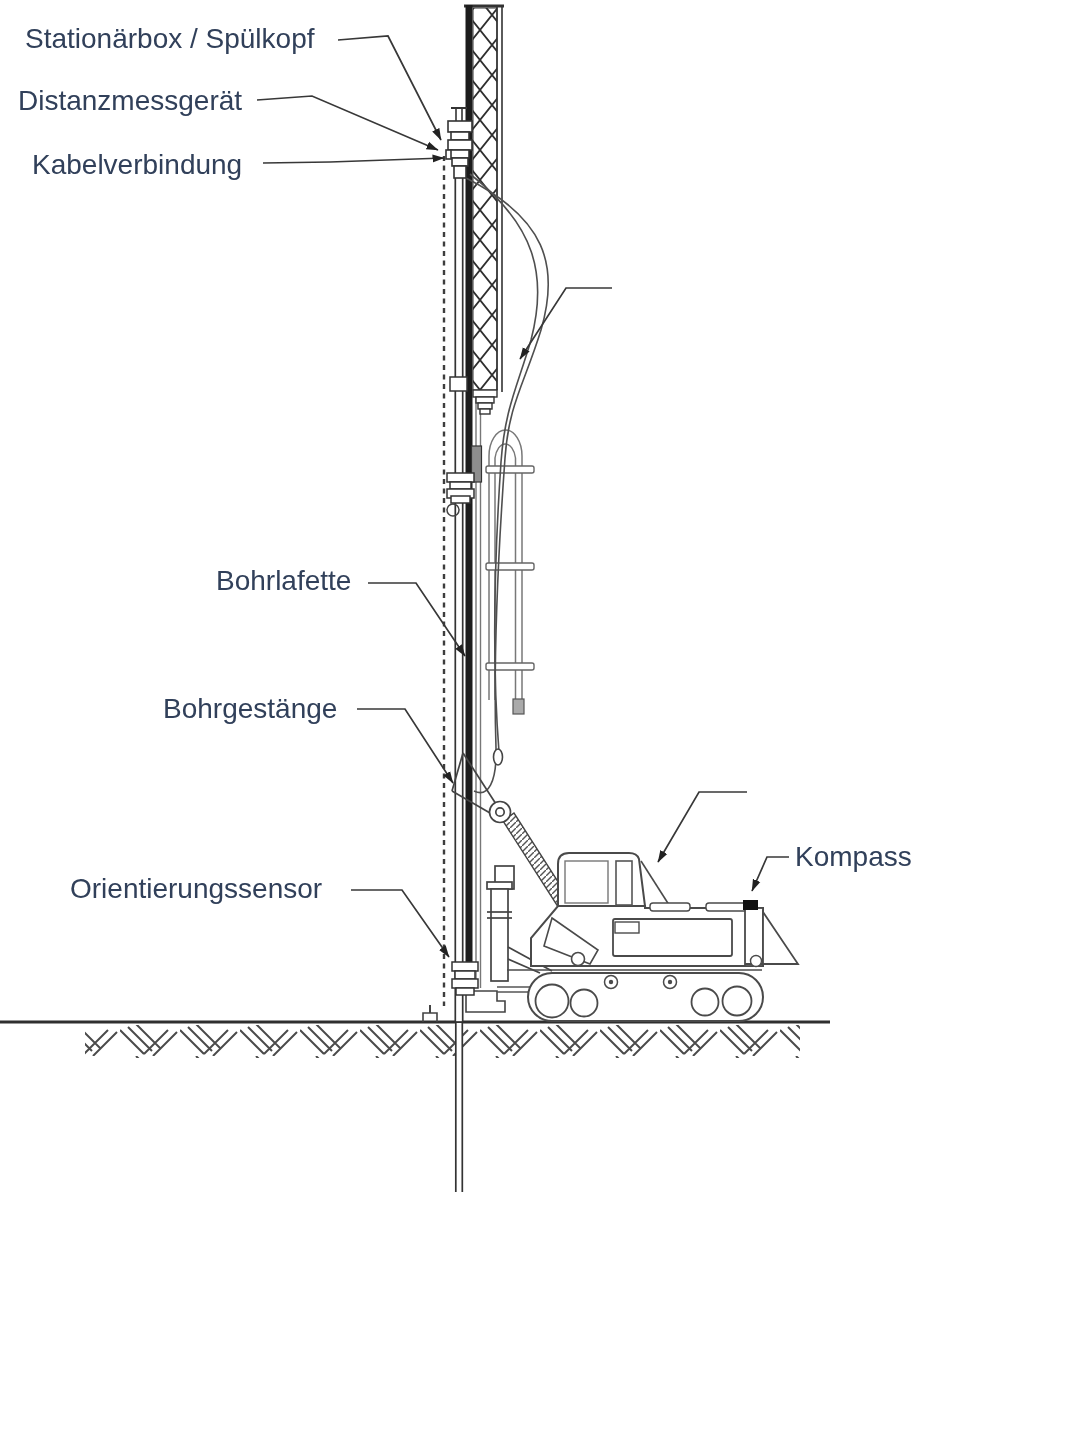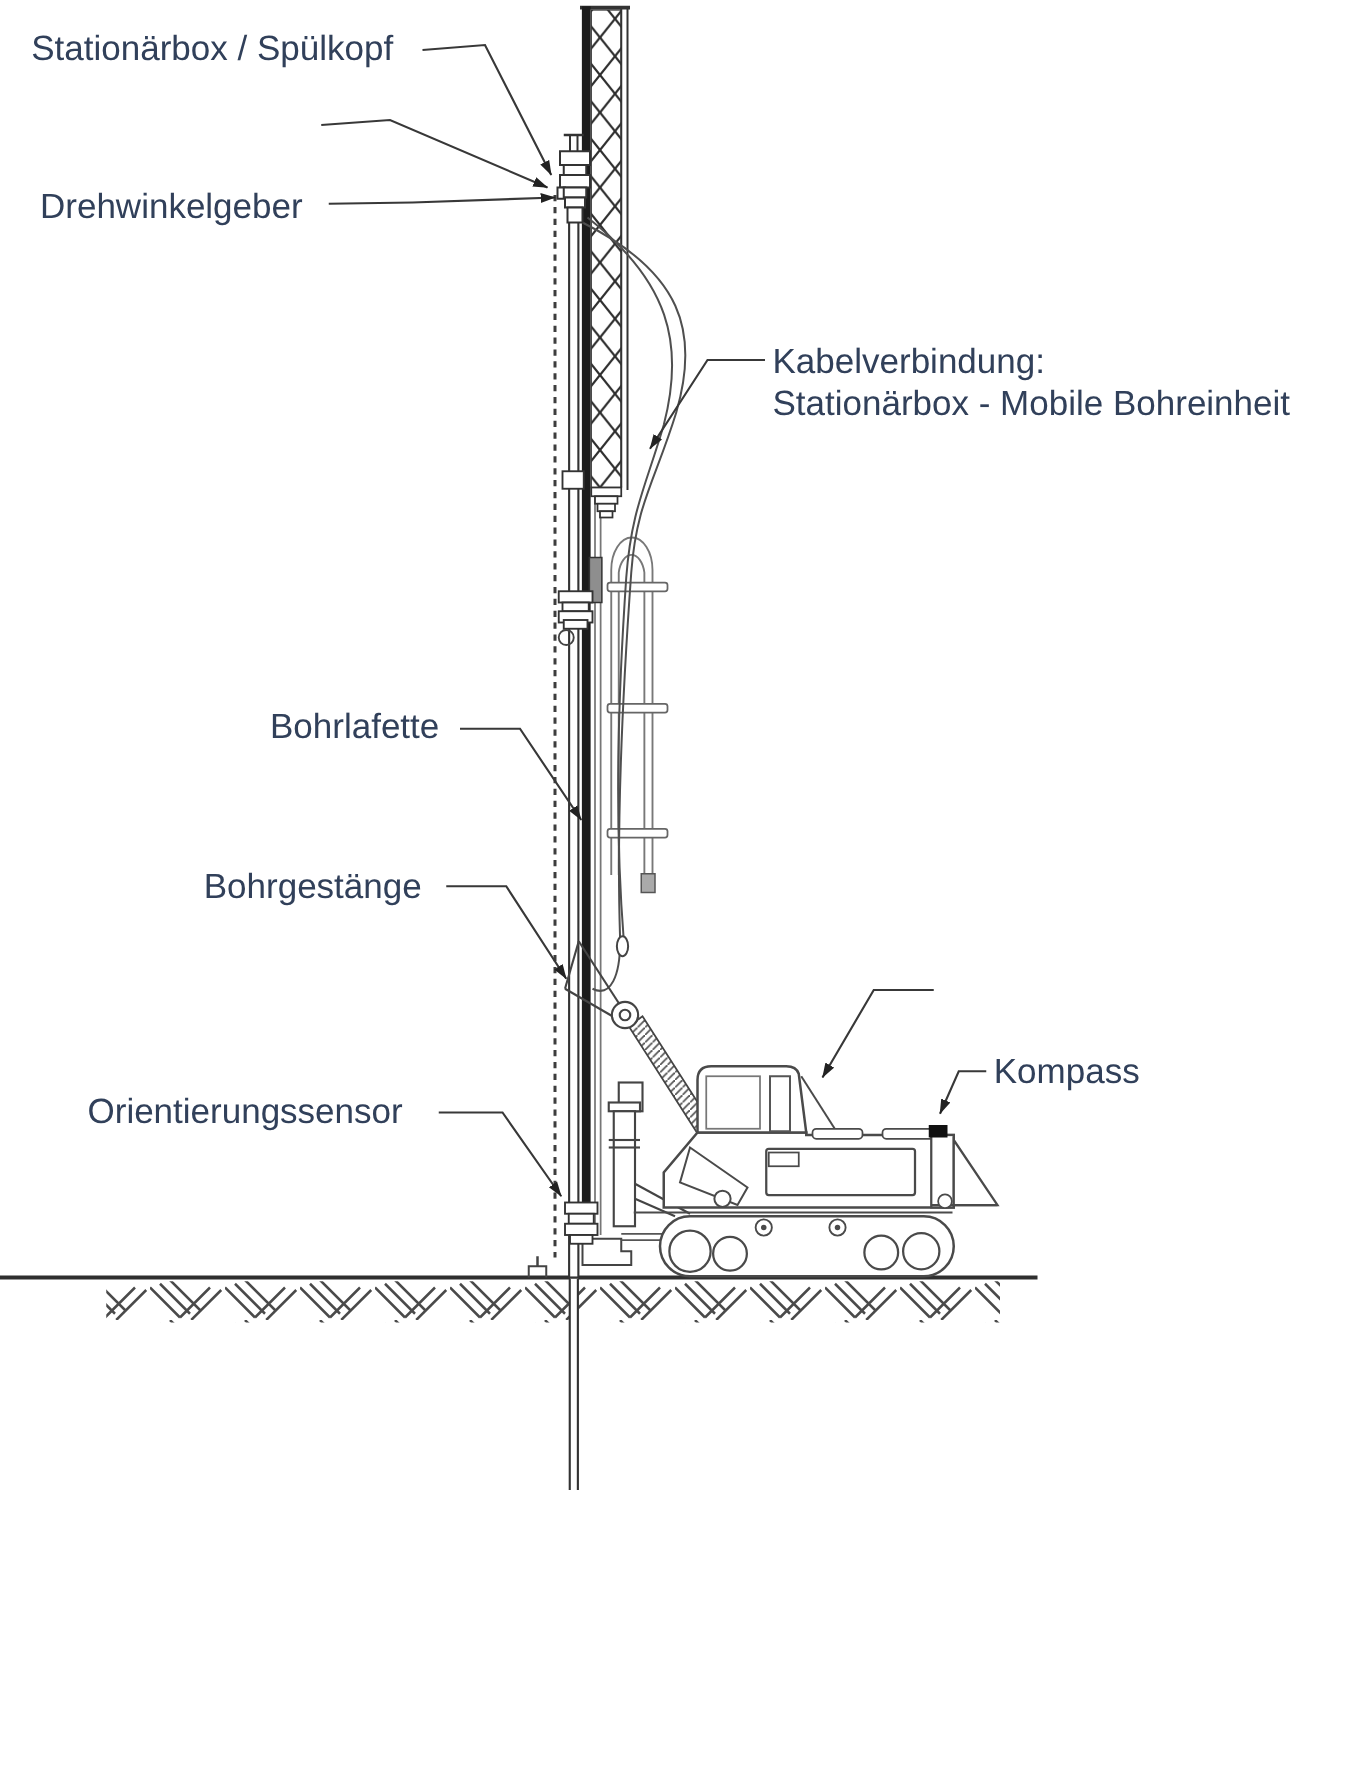--- a/index.html
+++ b/index.html
@@ -199,22 +199,19 @@
     <path d="M368,583 L416,583 L465,656" marker-end="url(#arr)"></path>
     <path d="M357,709 L405,709 L453,783" marker-end="url(#arr)"></path>
     <path d="M747,792 L699,792 L658,862" marker-end="url(#arr)"></path>
     <path d="M789,857 L767,857 L752,891" marker-end="url(#arr)"></path>
     <path d="M351,890 L402,890 L449,957" marker-end="url(#arr)"></path>
     <path d="M320,1240 L372,1240 L420,1314" marker-end="url(#arr)"></path>
   </g>
 </svg>
 
   <div class="lbl" style="left:25px;top:22px">Stationärbox / Spülkopf</div>
-  <div class="lbl" style="left:32px;top:148px">Drehwinkelgeber</div>
-  <div class="lbl" style="left:618px;top:272px">
-    <span style="display:block">Kabelverbindung:</span>
-    <span style="display:block">Stationärbox - Mobile Bohreinheit</span>
-  </div>
+  <div class="lbl" style="left:18px;top:84px">Distanzmessgerät</div>
+  <div class="lbl" style="left:32px;top:148px">Kabelverbindung</div>
   <div class="lbl" style="left:216px;top:564px">Bohrlafette</div>
   <div class="lbl" style="left:163px;top:692px">Bohrgestänge</div>
   <div class="lbl" style="left:795px;top:840px">Kompass</div>
   <div class="lbl" style="left:70px;top:872px">Orientierungssensor</div>
 </div>
 
 </body></html>

